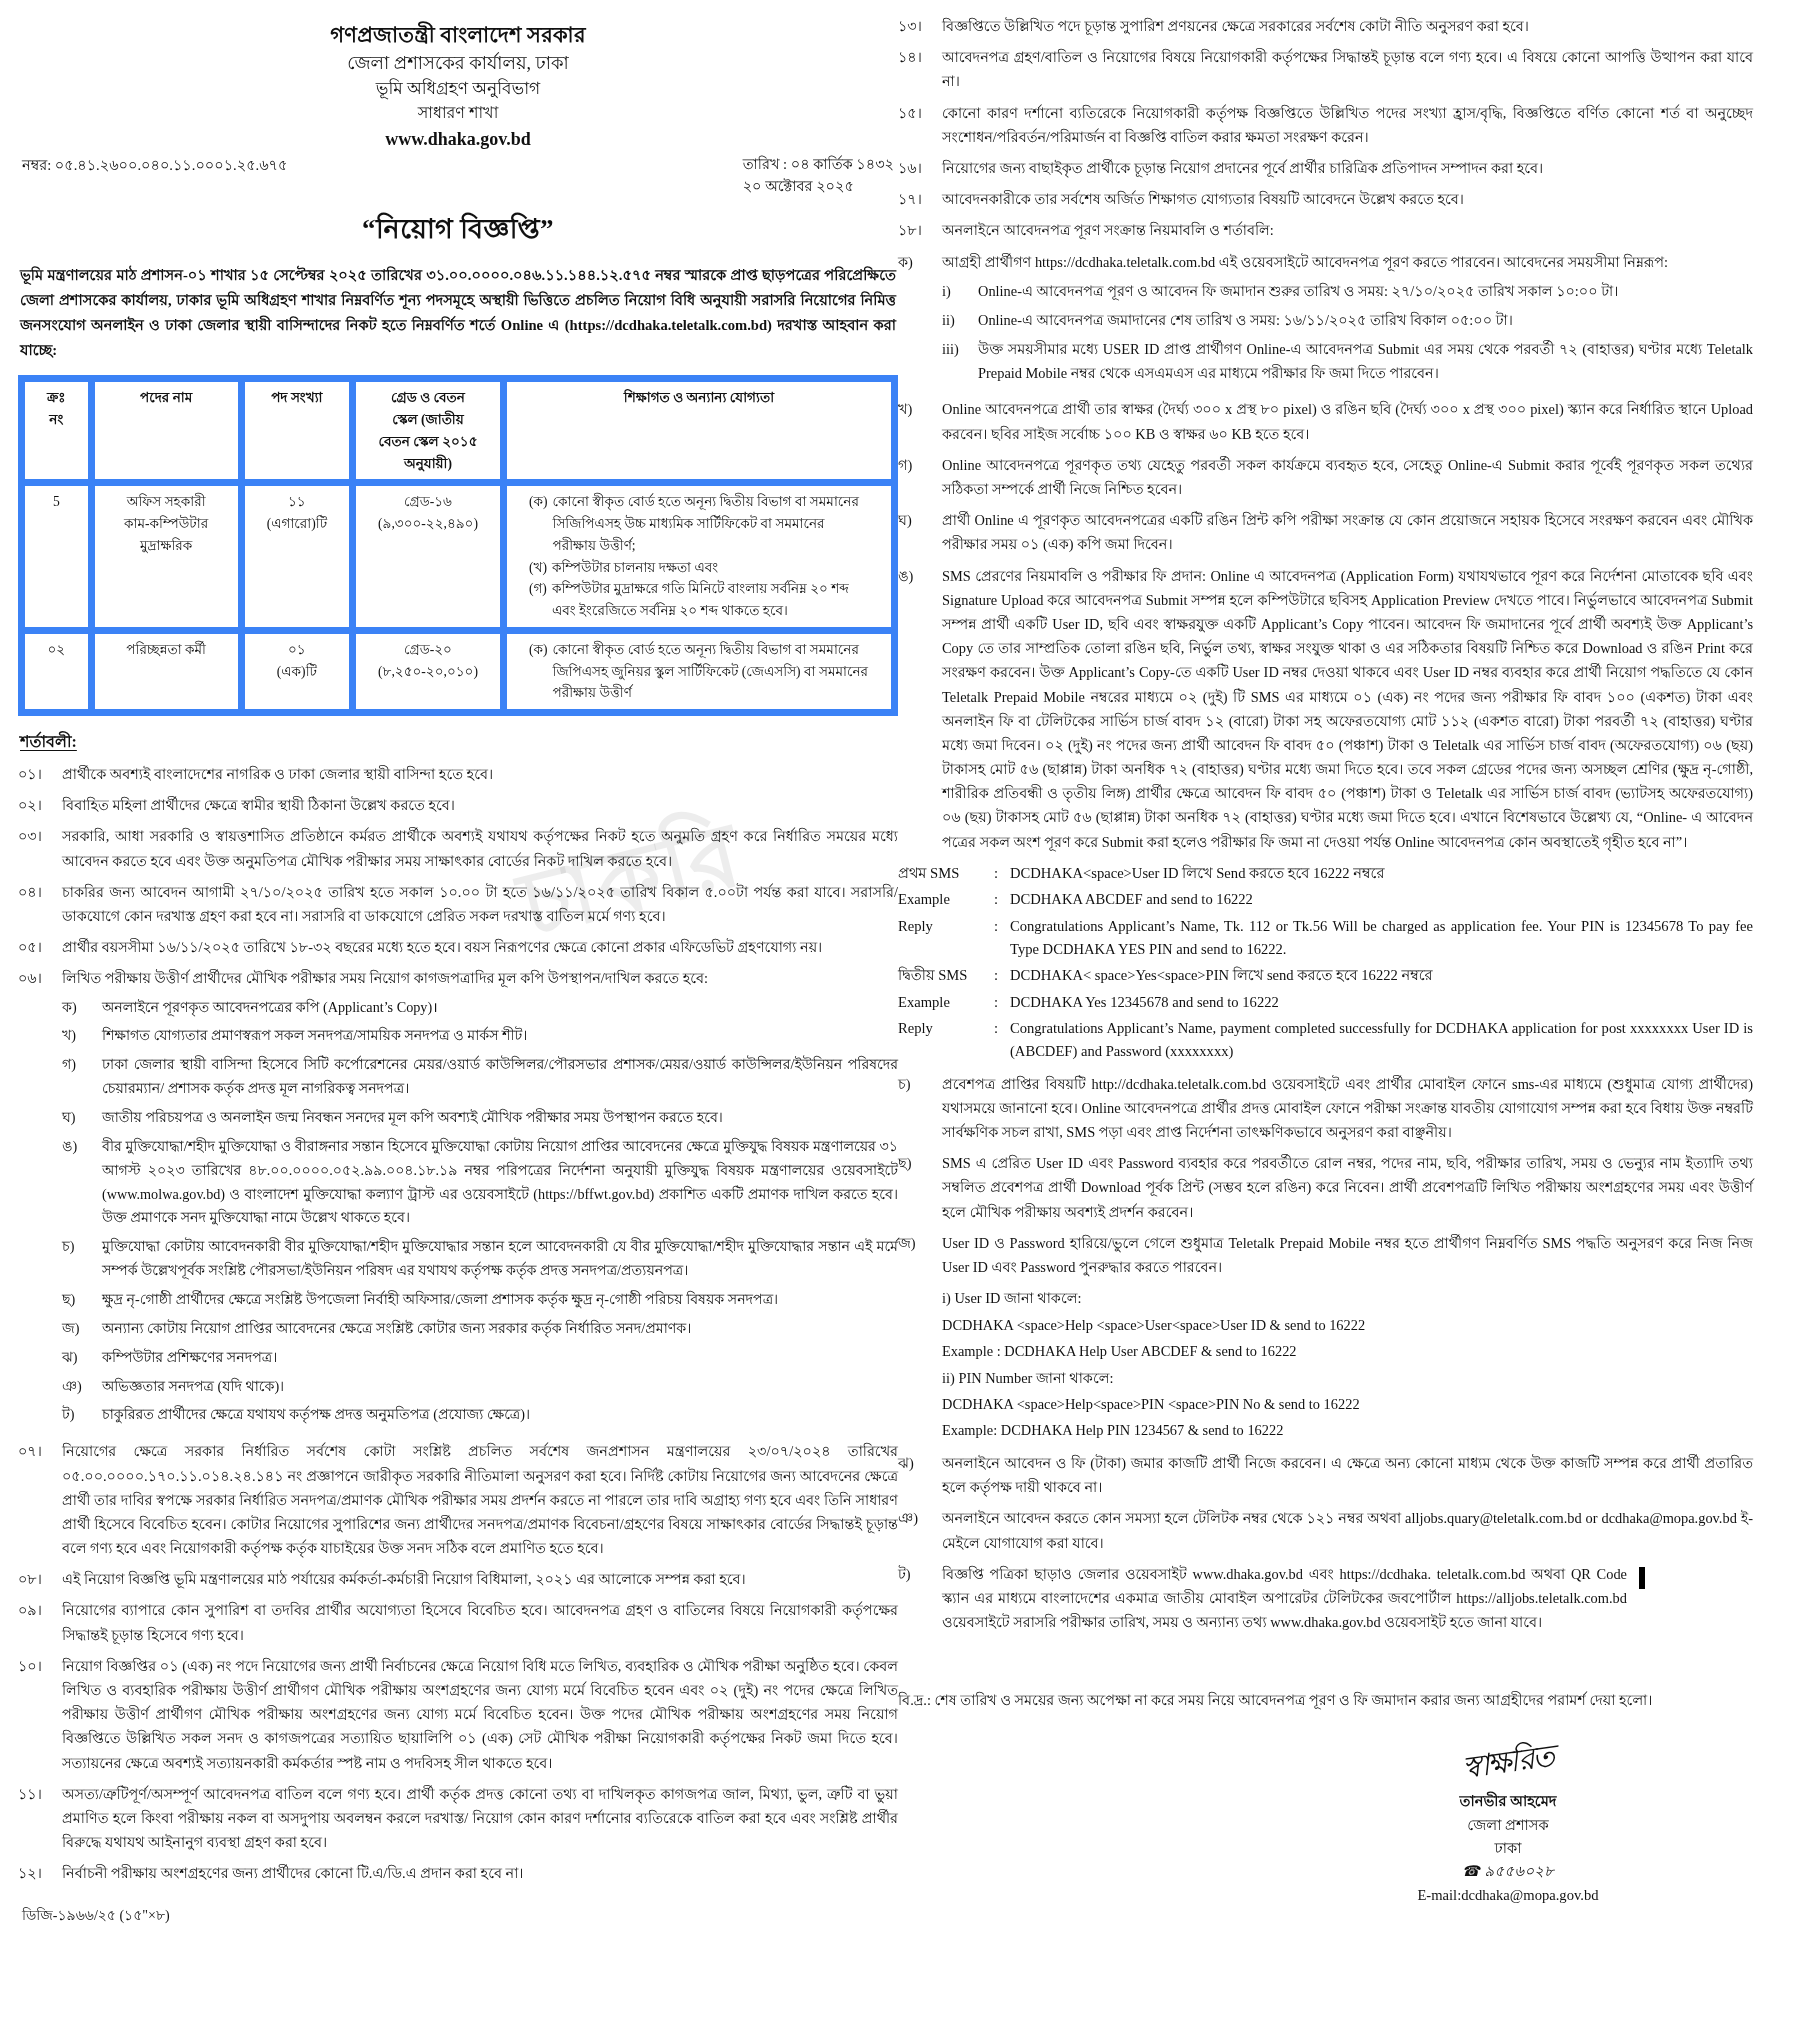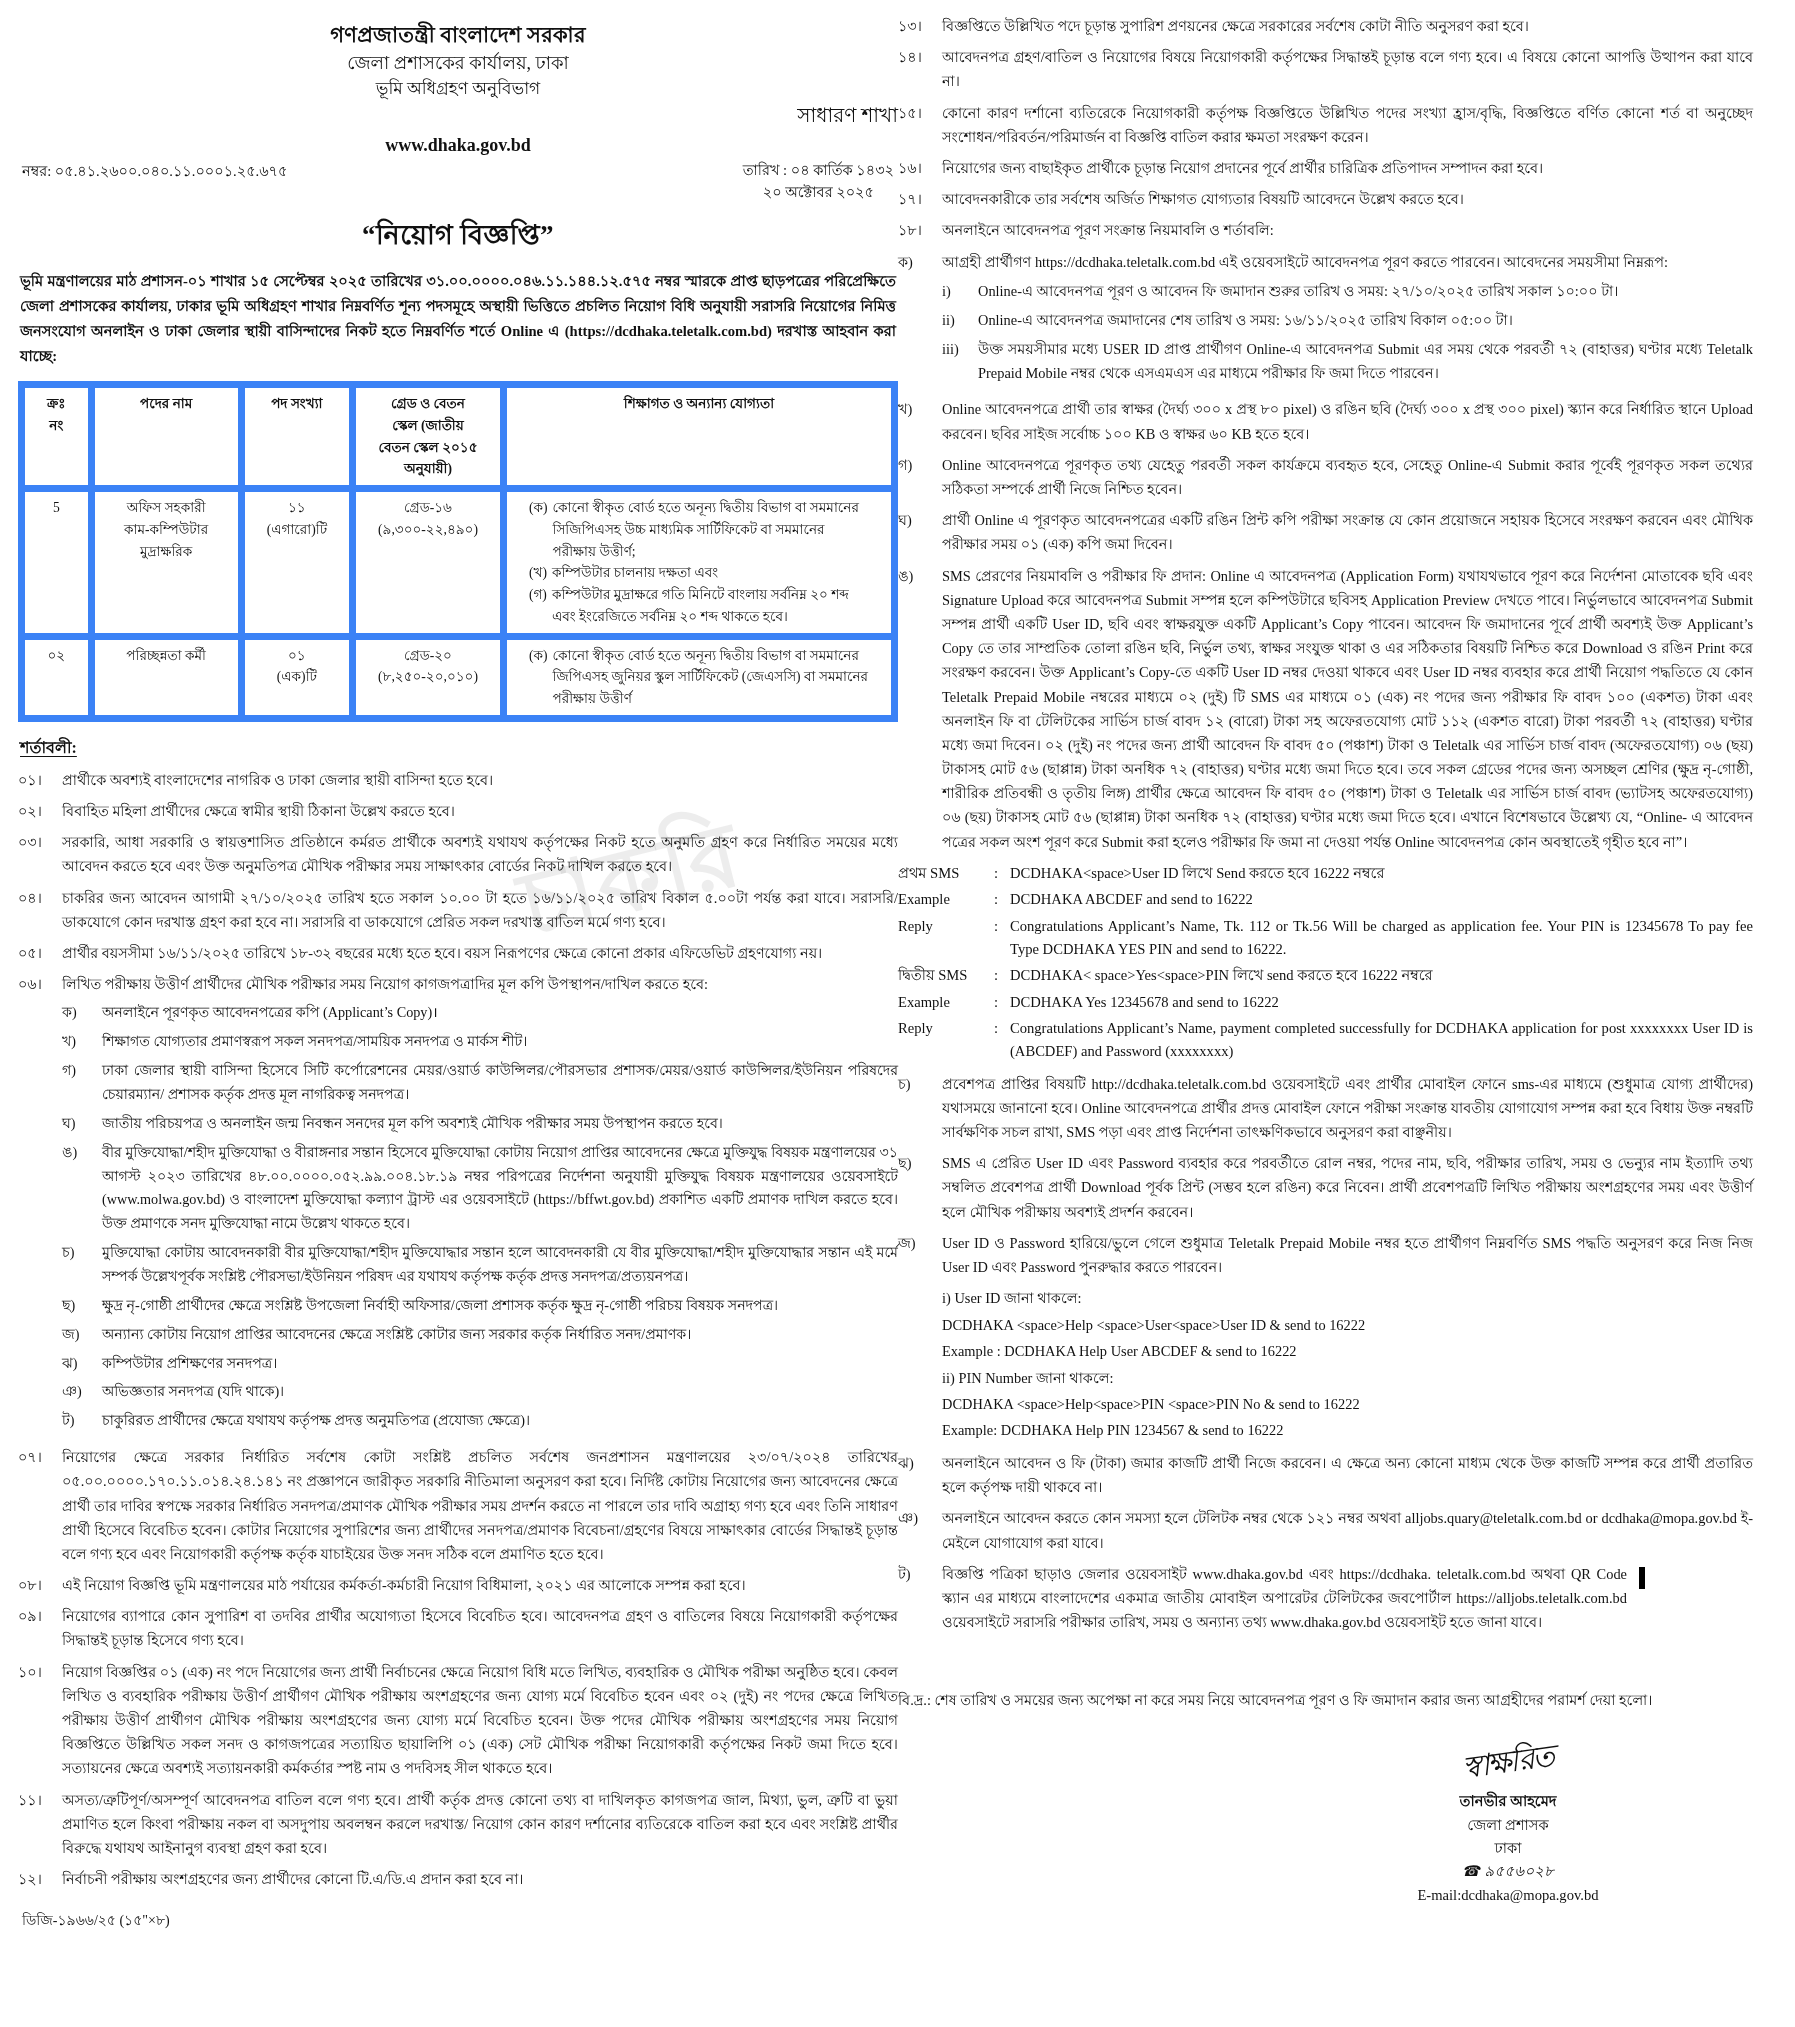--- a/index.html
+++ b/index.html
@@ -25,31 +25,31 @@
 
   
   .gov-head {
     text-align: center;
     line-height: 1.45;
     margin: 6px 0 2px 0;
   }
   .gov-head .l1 { font-size: 21px; font-weight: bold; letter-spacing: .2px; }
   .gov-head .l2 { font-size: 18px; }
   .gov-head .l3 { font-size: 17px; }
-  .gov-head .l4 { font-size: 20px; text-align: right; }
+  .gov-head .l4 { font-size: 16px; }
   .gov-head .l5 { font-size: 18px; font-weight: bold; margin-top: 2px; }
 
   .memo-row {
     display: flex;
     justify-content: space-between;
     align-items: flex-start;
     font-size: 14.5px;
     padding: 0 4px;
   }
-  .memo-right { text-align: center; line-height: 1.5; font-family: Liberation Serif, serif; }
+  .memo-right { text-align: left; line-height: 1.5; font-family: Liberation Serif, serif; }
 
   .notice-title {
     text-align: center;
     font-size: 27px;
     font-weight: bold;
     margin: 10px 0 10px 0;
     letter-spacing: .4px;
   }
 
   .intro {

